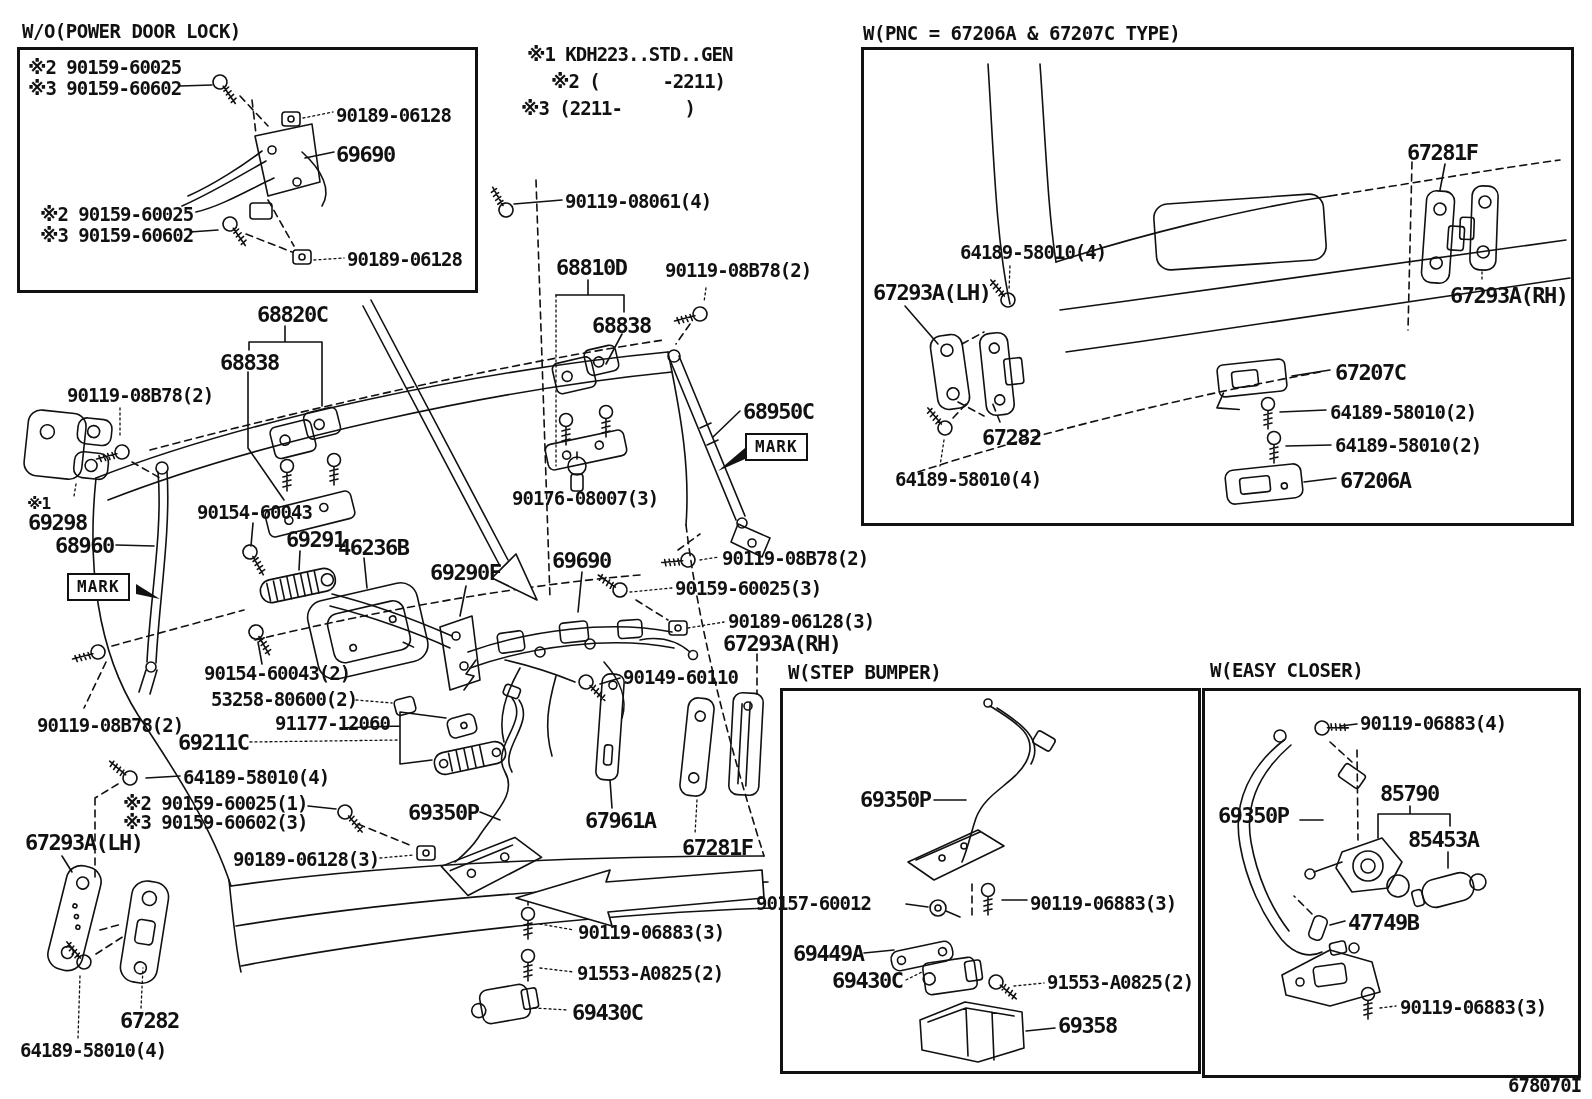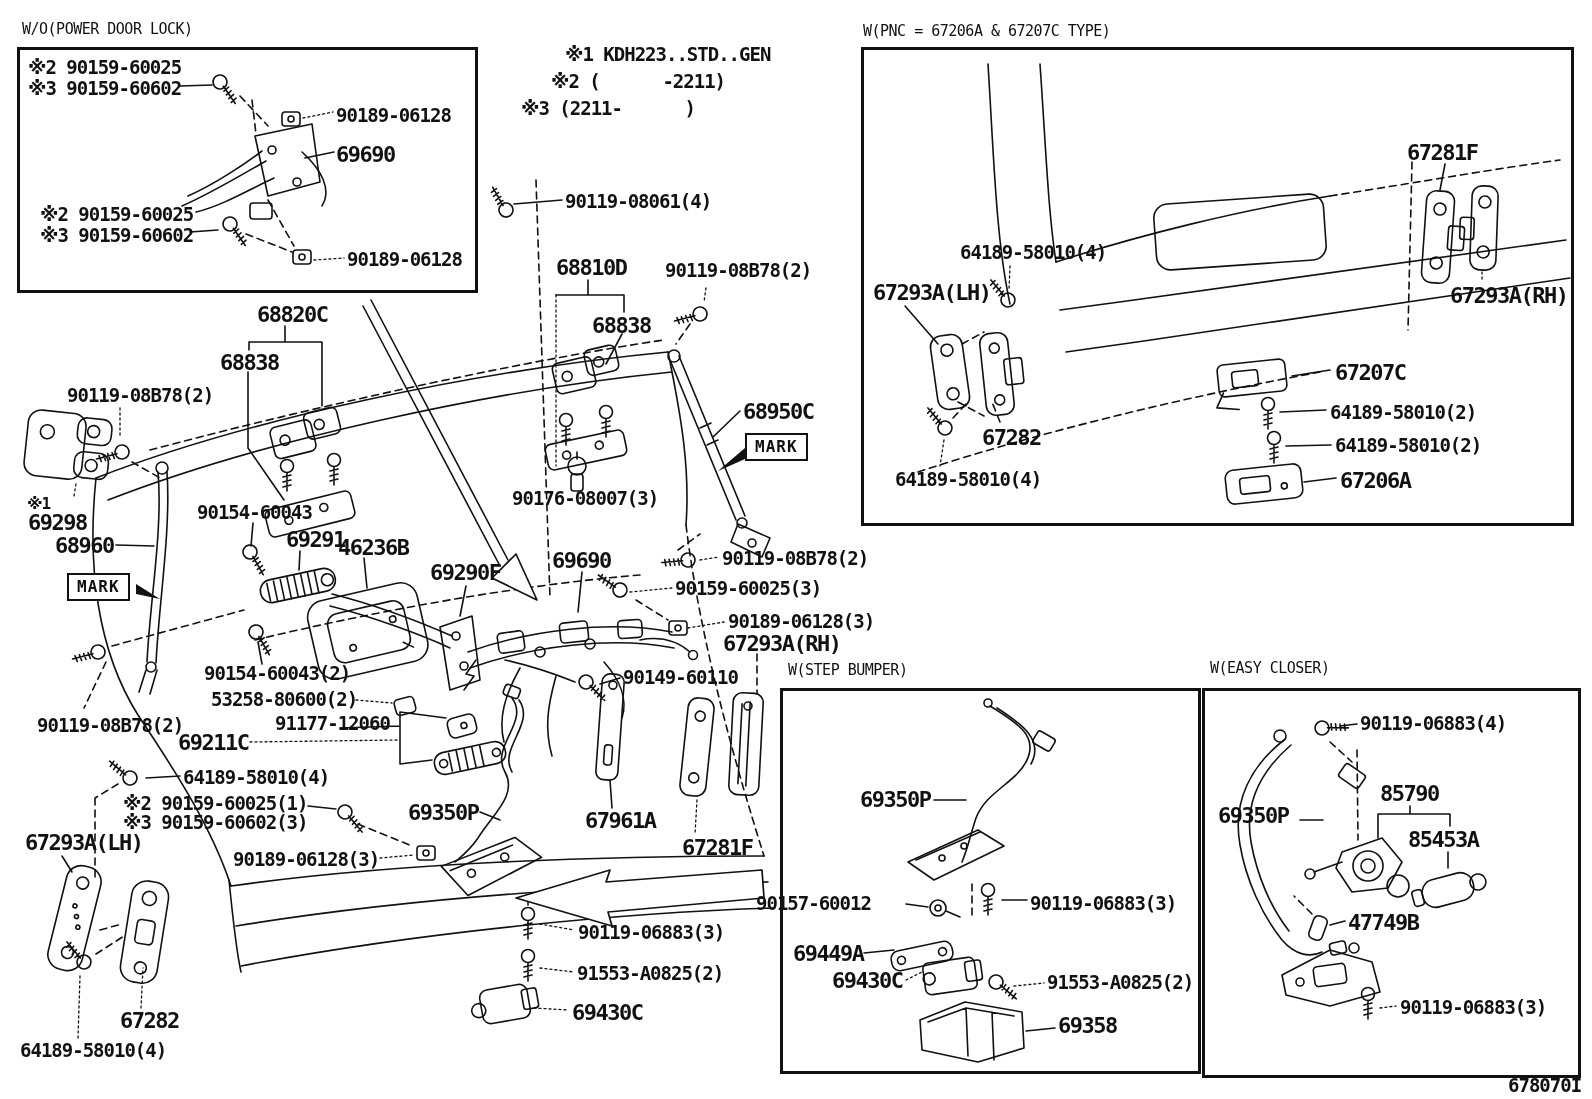--- a/index.html
+++ b/index.html
@@ -1,21 +1,21 @@
 <!DOCTYPE html>
 <html><head>
 <meta charset="utf-8">
 <style>
   html,body{margin:0;padding:0;background:#fff}
   #stage{position:relative;width:1592px;height:1099px;background:#fff;overflow:hidden;
          font-family:"DejaVu Sans Mono","DejaVu Sans",monospace;color:#111}
   .lbl{position:absolute;font-weight:bold;font-size:19px;line-height:1.05;letter-spacing:-1px;white-space:pre}
   .lg{font-size:22px;letter-spacing:-1.5px}
   .sm{font-size:16px;letter-spacing:-1px}
-  .ttl{position:absolute;font-weight:normal;font-size:15px;line-height:1;letter-spacing:-0.5px;white-space:pre}
+  .ttl{position:absolute;font-weight:bold;font-size:19px;line-height:1;letter-spacing:-0.5px;white-space:pre}
   .box{position:absolute;border:3px solid #111;background:transparent}
   .markbox{position:absolute;border:2px solid #111;background:#fff;font-weight:bold;
            font-size:16px;line-height:1;letter-spacing:1px;padding:4px 8px}
   svg{position:absolute;left:0;top:0}
   .art{stroke:#111;fill:none;stroke-width:1.6;stroke-linecap:round;stroke-linejoin:round}
   .dash{stroke-dasharray:7 5}
   .dot{stroke-dasharray:2 3;stroke-width:1.3}
   .fill{fill:#111;stroke:none}
   .wfill{fill:#fff;stroke:#111;stroke-width:1.7;stroke-linejoin:round}
 </style>
@@ -455,21 +455,21 @@
   <div class="box" style="left:17px;top:47px;width:455px;height:240px"></div>
   <div class="box" style="left:861px;top:47px;width:707px;height:473px"></div>
   <div class="box" style="left:780px;top:688px;width:415px;height:380px"></div>
   <div class="box" style="left:1202px;top:688px;width:373px;height:384px"></div>
 
   <div class="ttl" style="left:22px;top:22px">W/O(POWER DOOR LOCK)</div>
   <div class="ttl" style="left:863px;top:24px">W(PNC = 67206A &amp; 67207C TYPE)</div>
   <div class="ttl" style="left:788px;top:663px">W(STEP BUMPER)</div>
   <div class="ttl" style="left:1210px;top:661px">W(EASY CLOSER)</div>
 
-  <div class="lbl" style="left:565px;top:45px">※1 KDH223..STD..GEN</div>
+  <div class="lbl" style="left:527px;top:45px">※1 KDH223..STD..GEN</div>
   <div class="lbl" style="left:551px;top:72px">※2 (      -2211)</div>
   <div class="lbl" style="left:521px;top:99px">※3 (2211-      )</div>
 
   <div class="lbl" style="left:28px;top:58px">※2 90159-60025</div>
   <div class="lbl" style="left:28px;top:79px">※3 90159-60602</div>
   <div class="lbl" style="left:336px;top:106px">90189-06128</div>
   <div class="lbl lg" style="left:336px;top:143px">69690</div>
   <div class="lbl" style="left:40px;top:205px">※2 90159-60025</div>
   <div class="lbl" style="left:40px;top:226px">※3 90159-60602</div>
   <div class="lbl" style="left:347px;top:250px">90189-06128</div>

